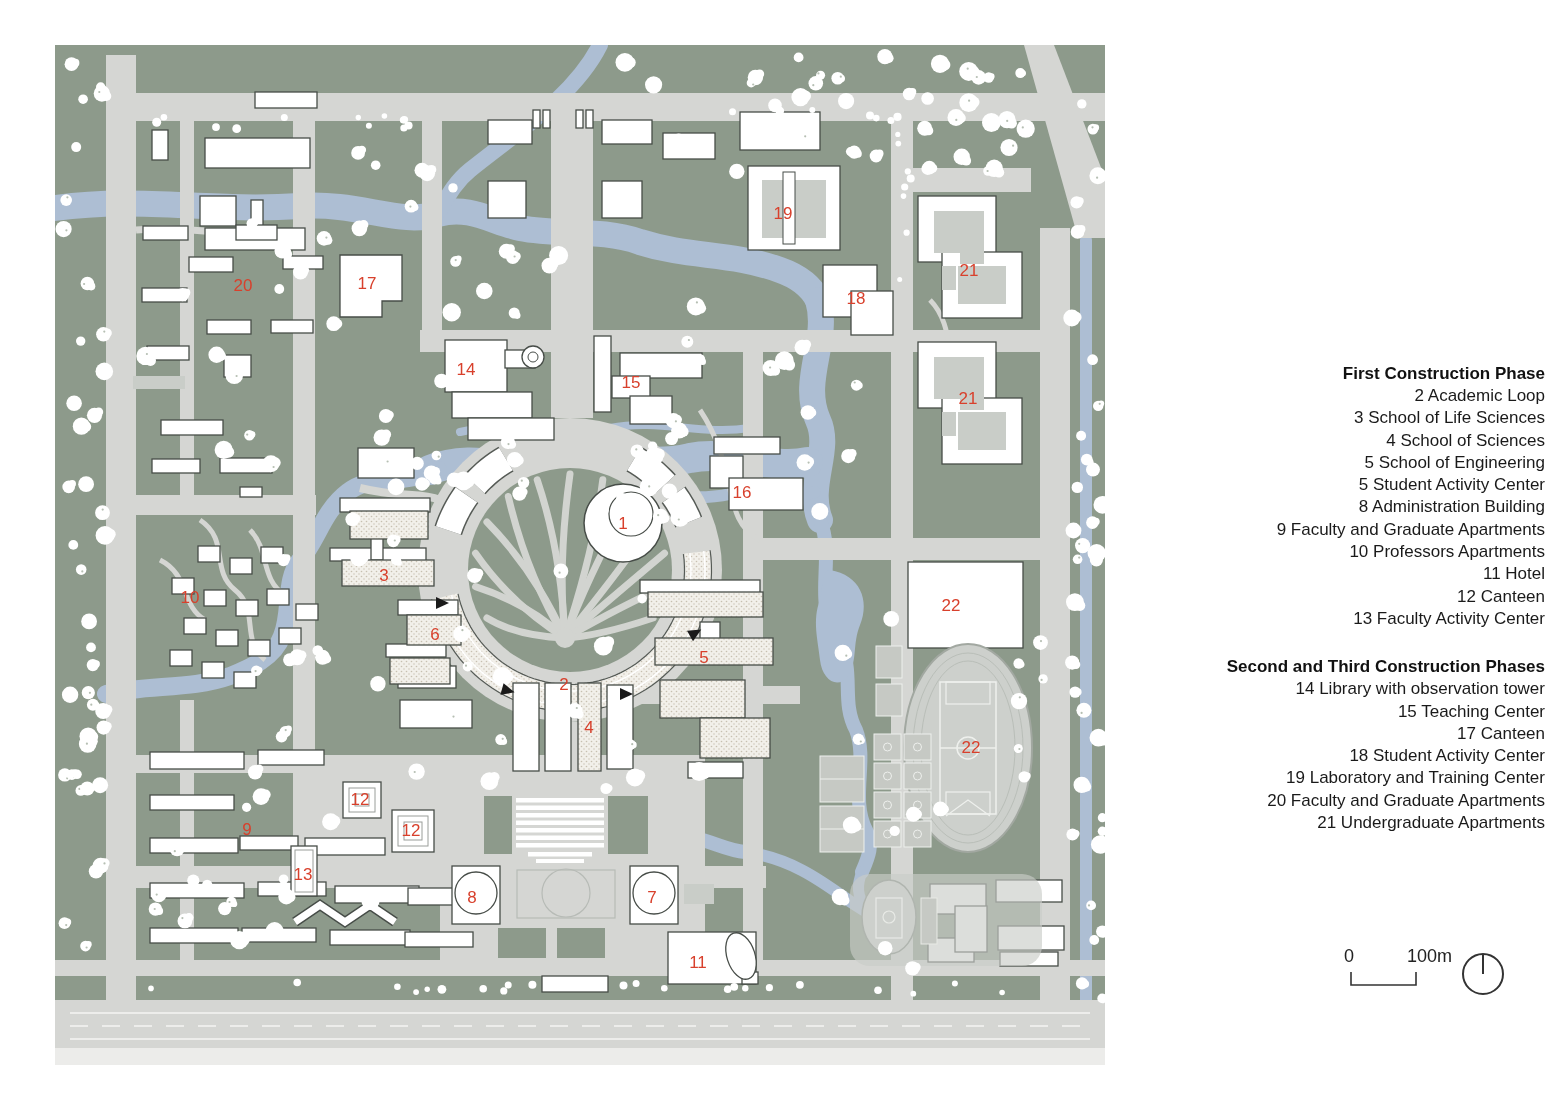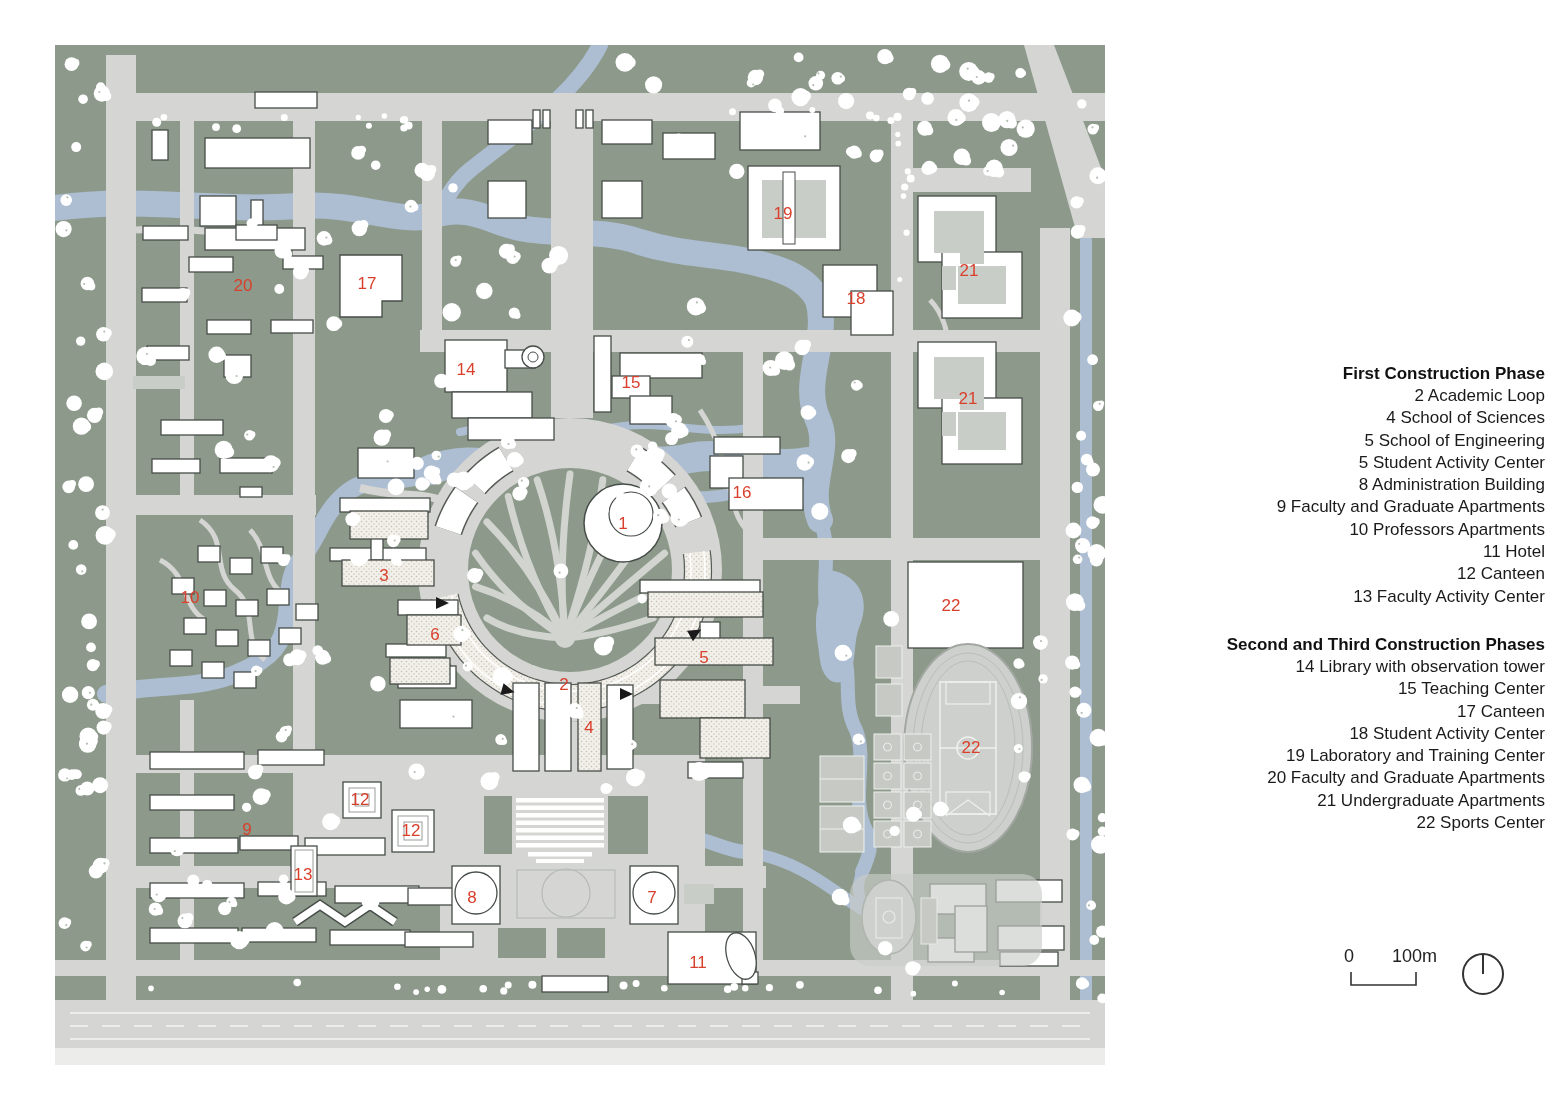--- a/index.html
+++ b/index.html
@@ -7,21 +7,21 @@
          font-family:"Liberation Sans",sans-serif;overflow:hidden;}
   #map{position:absolute;left:55px;top:45px;width:1050px;height:1020px;display:block;}
   .legend{position:absolute;left:1150px;top:363px;width:395px;color:#1a1a1a;
           font-size:17px;line-height:22.3px;text-align:right;}
   .legend h3{margin:0;padding:0;font-size:17px;font-weight:bold;line-height:22px;color:#111;}
   .legend ul{list-style:none;margin:0 0 26px 0;padding:0;}
   .legend li{margin:0;padding:0;}
   .scalebar{position:absolute;left:1342px;top:946px;width:120px;height:52px;color:#222;}
   .scalebar .nums{position:relative;height:22px;font-size:18px;}
   .scalebar .n0{position:absolute;left:2px;top:0;}
-  .scalebar .n100{position:absolute;left:50px;top:0;}
+  .scalebar .n100{position:absolute;left:65px;top:0;}
   .scalebar svg{position:absolute;left:0;top:24px;}
   .north{position:absolute;left:1459px;top:947px;width:48px;height:50px;}
 </style>
 </head>
 <body>
 
 <div class="stage">
 
   <svg id="map" viewBox="55 45 1050 1020" xmlns="http://www.w3.org/2000/svg">
     <defs>
@@ -889,20 +889,21 @@
         <text x="652" y="897" fill="#d8402c" font-size="17" text-anchor="middle" dy="6" font-family="&quot;Liberation Sans&quot;,sans-serif">7</text>
         <text x="698" y="962" fill="#d8402c" font-size="17" text-anchor="middle" dy="6" font-family="&quot;Liberation Sans&quot;,sans-serif">11</text>
       </g>
   </svg>
 
   <div class="legend" id="legend">
       <div>
         <h3>First Construction Phase</h3>
         <ul>
           <li>2 Academic Loop</li>
+          <li>3 School of Life Sciences</li>
           <li>4 School of Sciences</li>
           <li>5 School of Engineering</li>
           <li>5 Student Activity Center</li>
           <li>8 Administration Building</li>
           <li>9 Faculty and Graduate Apartments</li>
           <li>10 Professors Apartments</li>
           <li>11 Hotel</li>
           <li>12 Canteen</li>
           <li>13 Faculty Activity Center</li>
         </ul>
@@ -910,21 +911,20 @@
       <div>
         <h3>Second and Third Construction Phases</h3>
         <ul>
           <li>14 Library with observation tower</li>
           <li>15 Teaching Center</li>
           <li>17 Canteen</li>
           <li>18 Student Activity Center</li>
           <li>19 Laboratory and Training Center</li>
           <li>20 Faculty and Graduate Apartments</li>
           <li>21 Undergraduate Apartments</li>
-          <li>22 Sports Center</li>
         </ul>
       </div>
     </div>
 
   <div class="scalebar">
     <div class="nums">
       <span class="n0">0</span>
       <span class="n100">100m</span>
     </div>
     <svg width="120" height="20">

